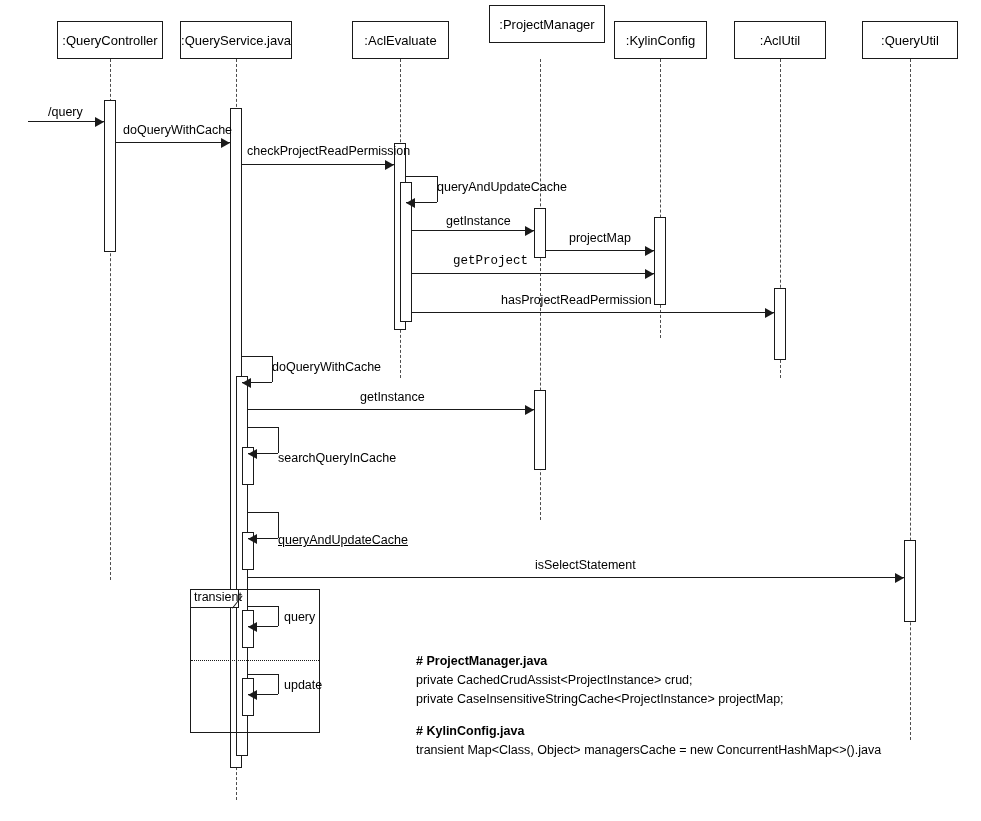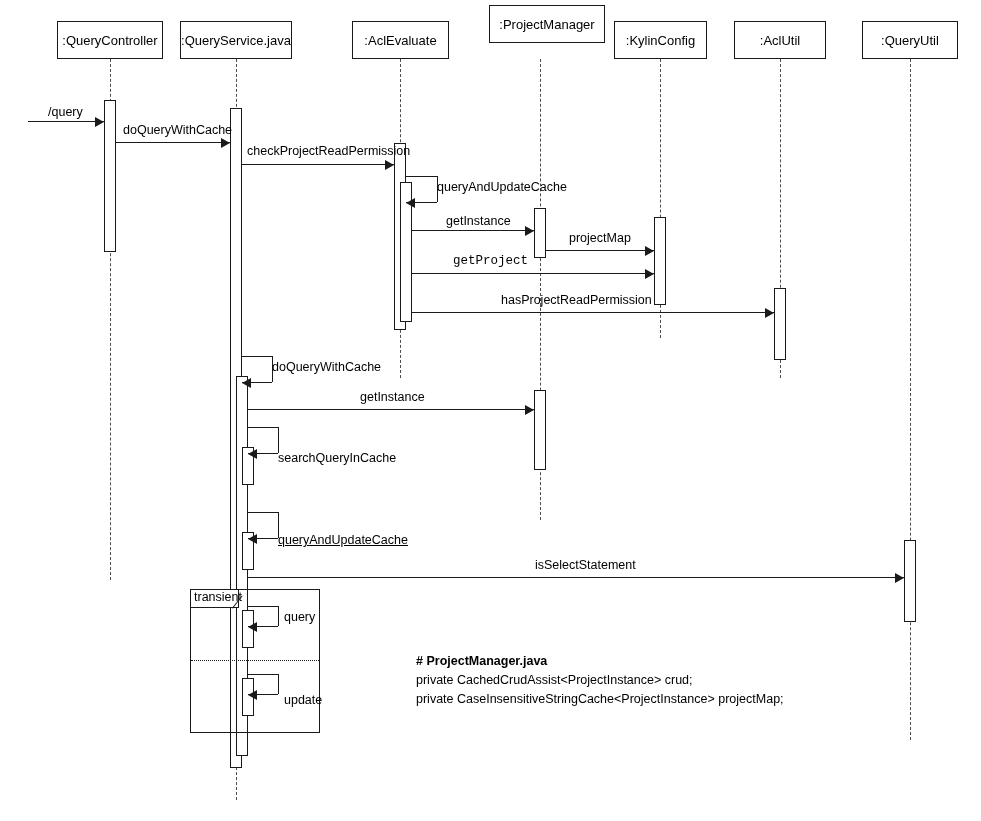--- a/index.html
+++ b/index.html
@@ -220,24 +220,28 @@
       <div class="msg-label" style="left: 278px; top: 534px; text-decoration: underline;">queryAndUpdateCache</div>
       <div class="self-top" style="left: 248px; top: 606px; width: 30px;"></div>
       <div class="self-right" style="left: 278px; top: 606px; height: 20px;"></div>
       <div class="self-bottom" style="left: 248px; top: 626px; width: 30px;"></div>
       <div class="msg-arrow left" style="left: 248px; top: 622px;"></div>
       <div class="msg-label" style="left: 284px; top: 611px;">query</div>
       <div class="self-top" style="left: 248px; top: 674px; width: 30px;"></div>
       <div class="self-right" style="left: 278px; top: 674px; height: 20px;"></div>
       <div class="self-bottom" style="left: 248px; top: 694px; width: 30px;"></div>
       <div class="msg-arrow left" style="left: 248px; top: 690px;"></div>
-      <div class="msg-label" style="left: 284px; top: 679px; margin-top: 15px;">update</div>
+      <div class="msg-label" style="left: 284px; top: 679px;">update</div>
     </div>
 
   <div class="notes" id="notes-panel" style="left: 416px; top: 652px;">
       <div class="note-block">
         <div class="note-head"># ProjectManager.java</div>
         <div>private CachedCrudAssist&lt;ProjectInstance&gt; crud;</div>
         <div>private CaseInsensitiveStringCache&lt;ProjectInstance&gt; projectMap;</div>
       </div>
+      <div class="note-block">
+        <div class="note-head"># KylinConfig.java</div>
+        <div>transient Map&lt;Class, Object&gt; managersCache = new ConcurrentHashMap&lt;&gt;().java</div>
+      </div>
     </div>
 
 </div>
 
 </body></html>

